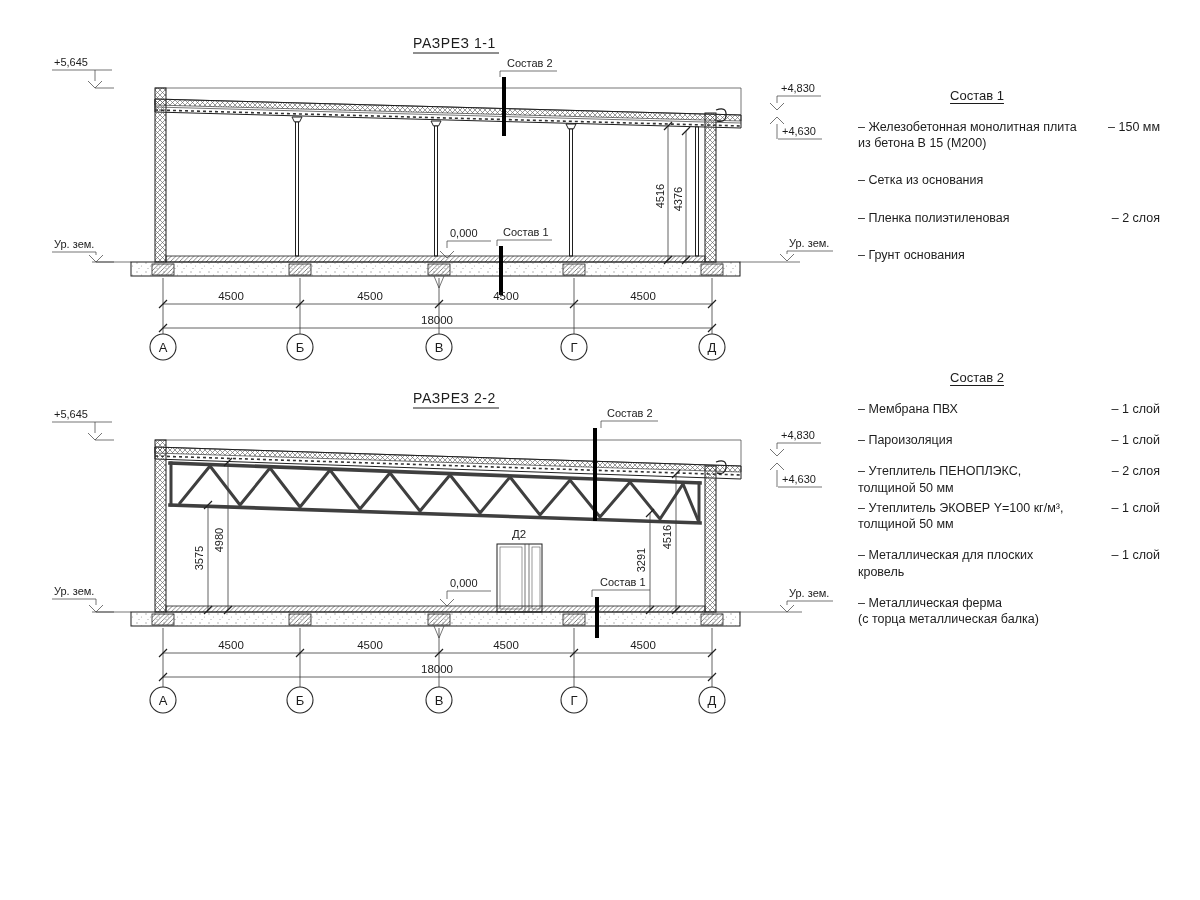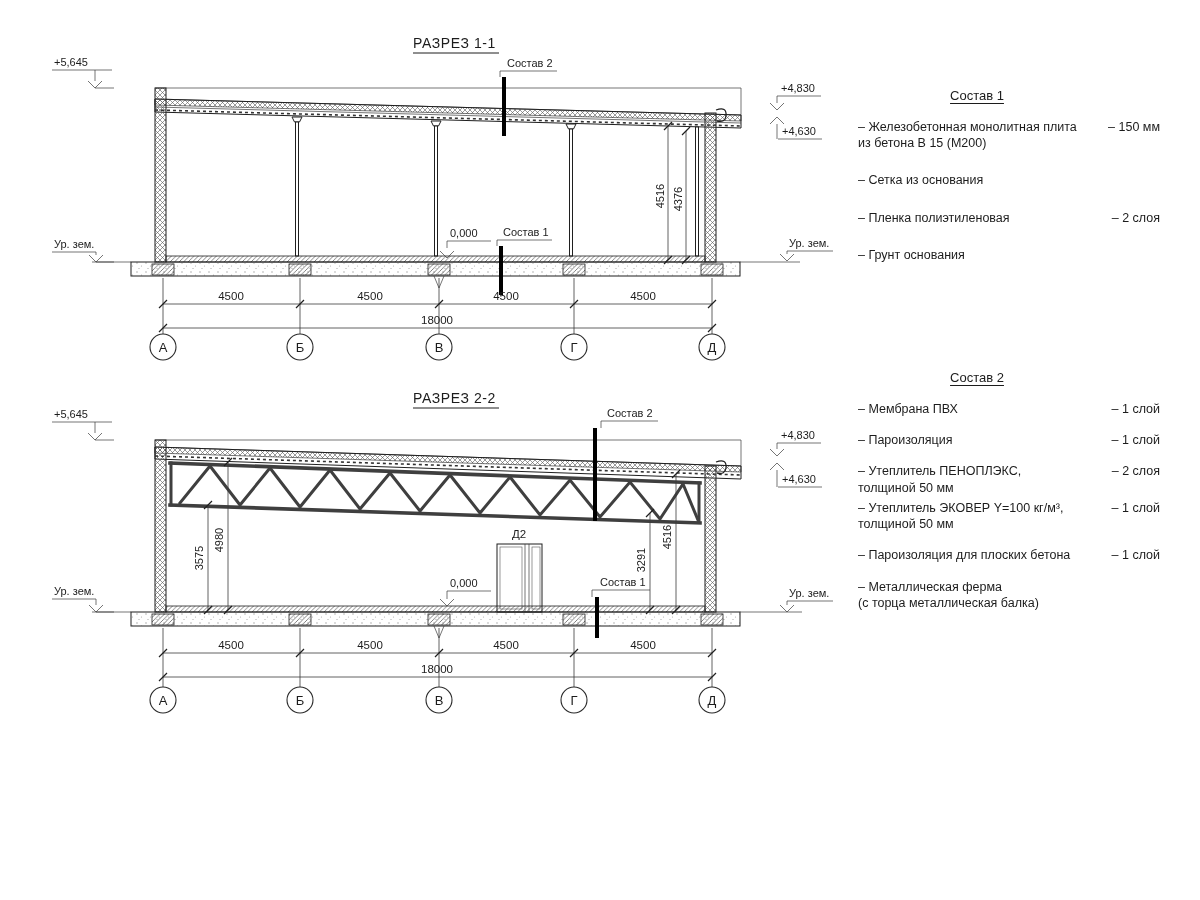--- a/index.html
+++ b/index.html
@@ -351,21 +351,21 @@
     <span class="pname">– Утеплитель ПЕНОПЛЭКС,
 толщиной 50 мм</span>
     <span class="pval">– 2 слоя</span>
   </div>
   <div class="prow">
     <span class="pname">– Утеплитель ЭКОВЕР Y=100 кг/м³,
 толщиной 50 мм</span>
     <span class="pval">– 1 слой</span>
   </div>
   <div class="prow">
-    <span class="pname">– Пароизоляция для плоских бетона</span>
+    <span class="pname">– Металлическая для плоских кровель</span>
     <span class="pval">– 1 слой</span>
   </div>
   <div class="prow">
     <span class="pname">– Металлическая ферма
 (с торца металлическая балка)</span>
     <span class="pval"></span>
   </div>
 </div>
 
 </body></html>

